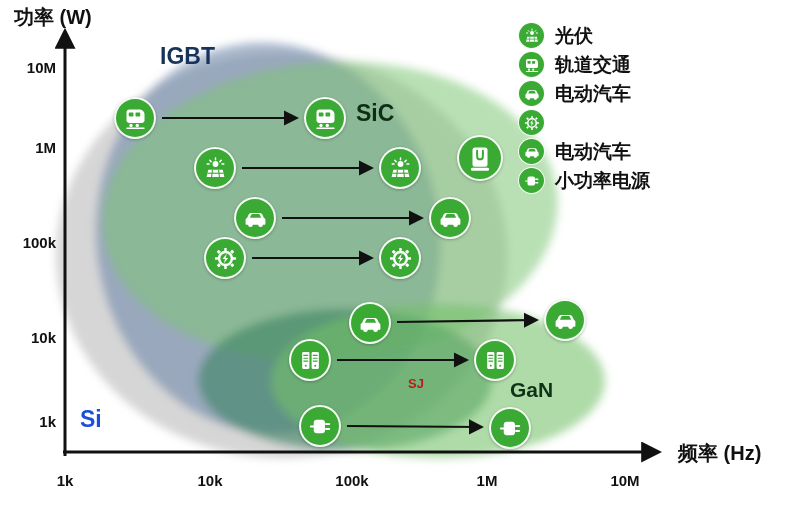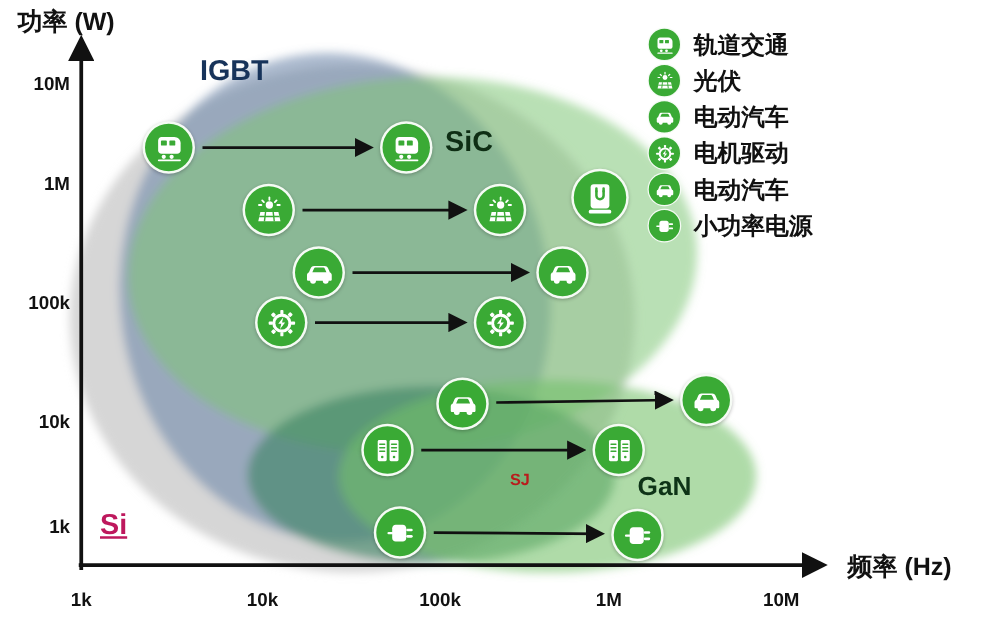--- a/index.html
+++ b/index.html
@@ -3,21 +3,21 @@
 <meta charset="utf-8">
 <style>
   html,body{margin:0;padding:0;background:#fff;}
   body{font-family:"Liberation Sans","DejaVu Sans",sans-serif;}
   .stage{position:relative;width:799px;height:508px;background:#fff;overflow:hidden;}
   .underlay{position:absolute;left:0;top:0;width:799px;height:508px;}
   .axis-label{position:absolute;font-weight:bold;font-size:20px;color:#111;white-space:nowrap;}
   .ytick{position:absolute;width:46px;text-align:right;font-weight:bold;font-size:15px;color:#111;}
   .xtick{position:absolute;transform:translateX(-50%);font-weight:bold;font-size:15px;color:#111;}
   .region-label{position:absolute;font-weight:bold;white-space:nowrap;}
-  .lbl-si{left:80px;top:406px;font-size:23px;color:#be185d;text-decoration:underline;}
+  .lbl-si{left:80px;top:406px;font-size:23px;color:#1d4ed8;}
   .lbl-igbt{left:160px;top:43px;font-size:23px;color:#17335a;}
   .lbl-sic{left:356px;top:100px;font-size:23px;color:#0e2e14;}
   .lbl-sj{left:408px;top:376px;font-size:13px;color:#b91c1c;}
   .lbl-gan{left:510px;top:378px;font-size:21px;color:#0e3317;}
   .marker{position:absolute;width:42px;height:42px;border-radius:50%;background:#3aaa35;
           border:2px solid rgba(255,255,255,.95);box-sizing:border-box;
           display:flex;align-items:center;justify-content:center;
           box-shadow:0 1px 3px rgba(0,0,0,.25);}
   .marker svg{width:27px;height:27px;display:block;}
   .marker.big{width:46px;height:46px;}
@@ -233,48 +233,47 @@
   <div class="marker" style="left:489px;top:407px;">
       <svg>
         <use href="#sym-plug"></use>
       </svg>
     </div>
 
   <div class="legend">
     <div class="legend-row">
       <span class="legend-icon">
           <svg>
+            <use href="#sym-solar"></use>
+          </svg>
+        </span>
+      <span class="legend-label">光伏</span>
+    </div>
+    <div class="legend-row">
+      <span class="legend-icon">
+          <svg>
             <use href="#sym-train"></use>
           </svg>
         </span>
       <span class="legend-label">轨道交通</span>
     </div>
     <div class="legend-row">
       <span class="legend-icon">
           <svg>
-            <use href="#sym-solar"></use>
-          </svg>
-        </span>
-      <span class="legend-label">光伏</span>
-    </div>
-    <div class="legend-row">
-      <span class="legend-icon">
-          <svg>
             <use href="#sym-car"></use>
           </svg>
         </span>
       <span class="legend-label">电动汽车</span>
     </div>
     <div class="legend-row">
       <span class="legend-icon">
           <svg>
             <use href="#sym-motor"></use>
           </svg>
         </span>
-      <span class="legend-label">电机驱动</span>
     </div>
     <div class="legend-row">
       <span class="legend-icon">
           <svg>
             <use href="#sym-car"></use>
           </svg>
         </span>
       <span class="legend-label">电动汽车</span>
     </div>
     <div class="legend-row">

